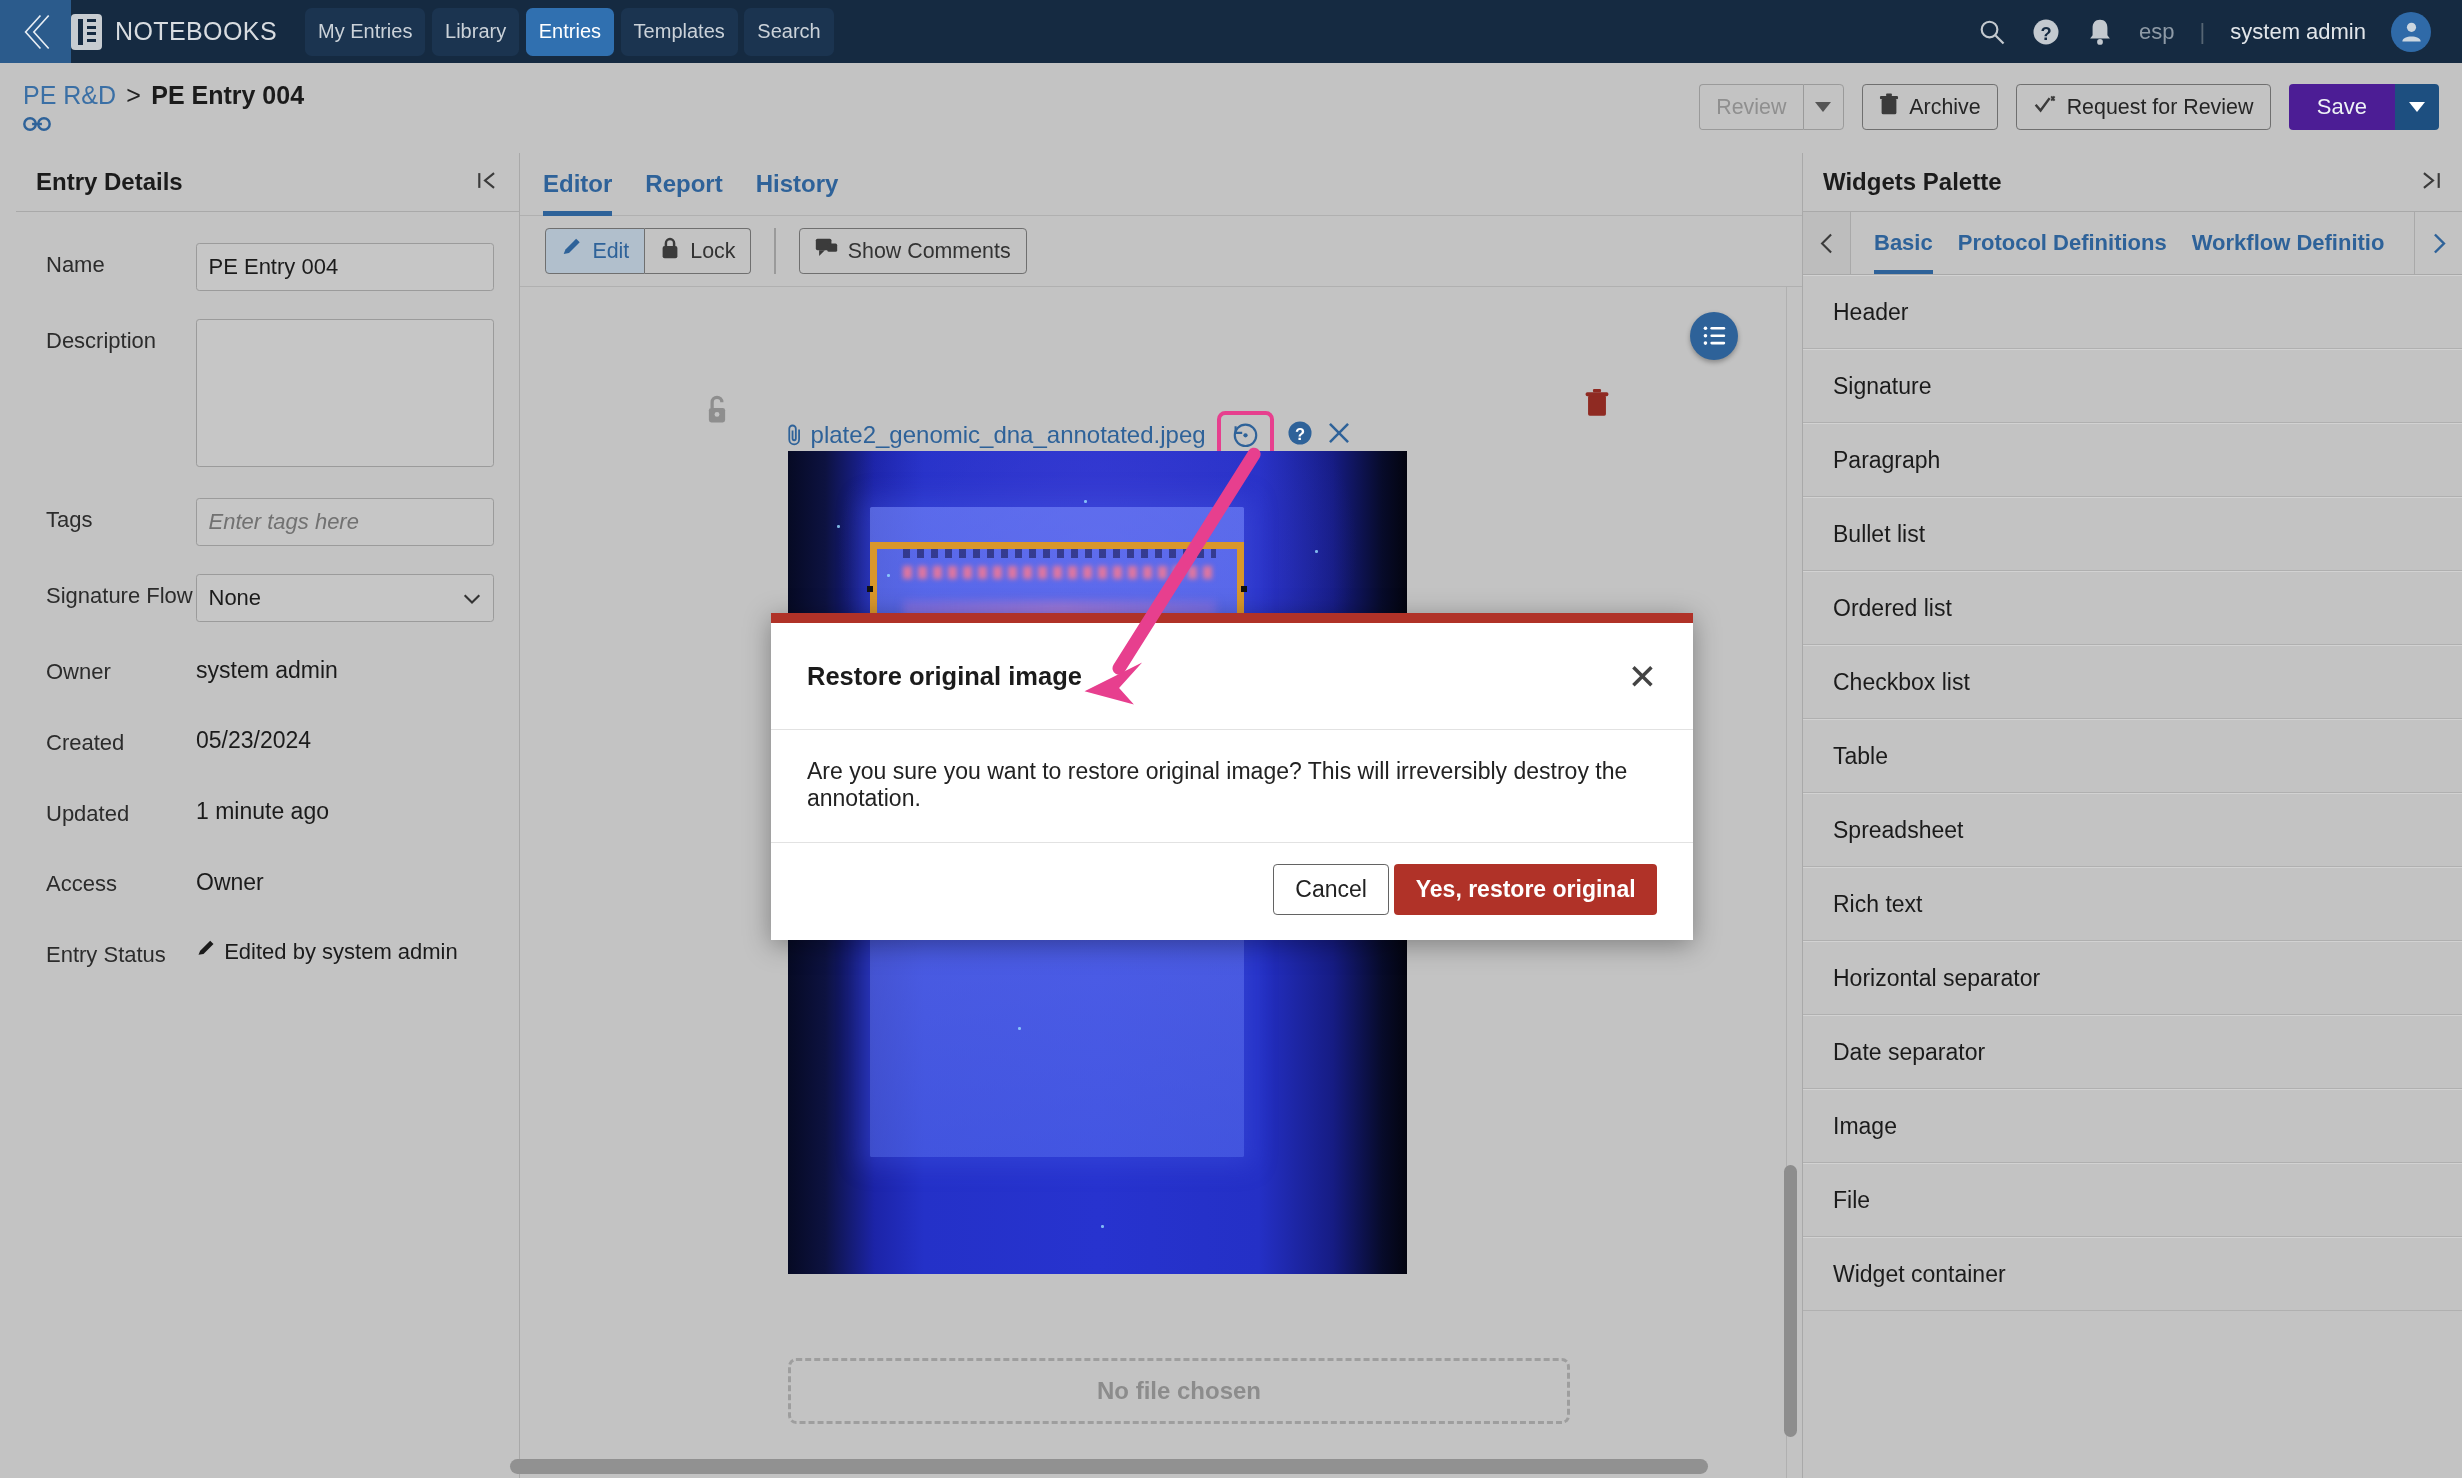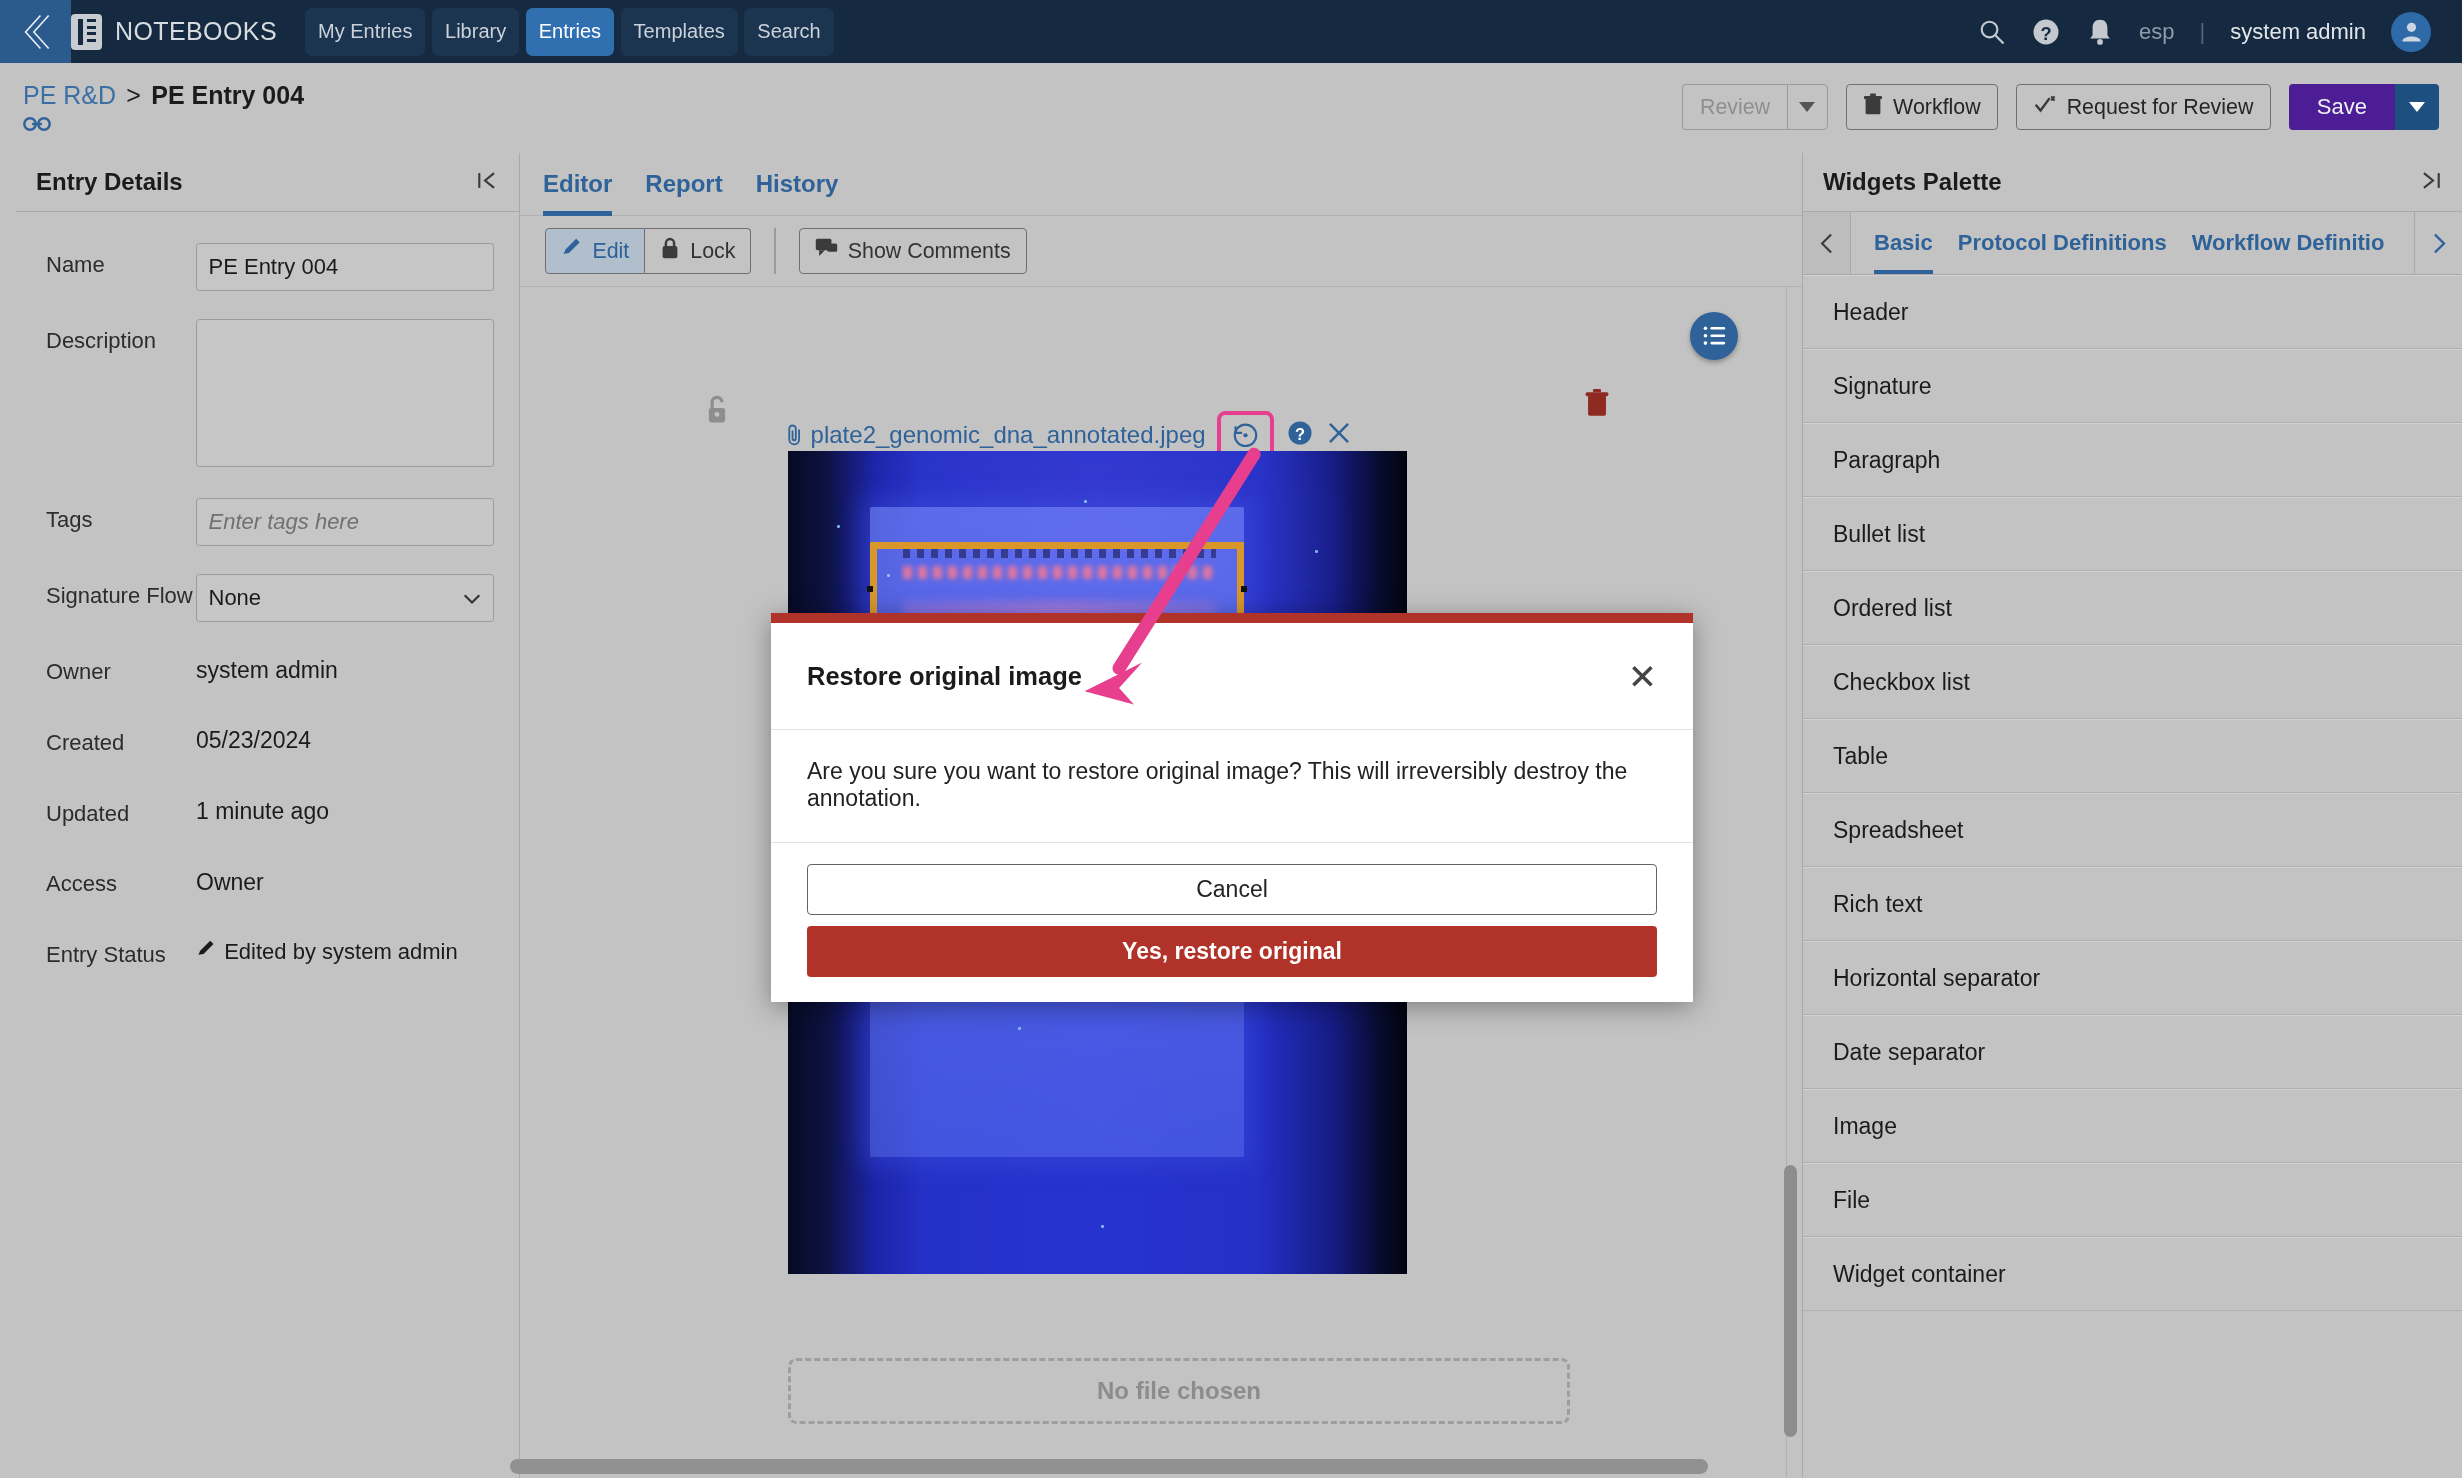--- a/index.html
+++ b/index.html
@@ -304,21 +304,21 @@
     border-bottom: 1.2px solid #e2e2e2;
     justify-content: space-between;
   }
   .modal-title { font-size: 25.5px; font-weight: bold; color: #1b1b1b; }
   .modal-x { margin-left: auto; font-size: 35px; color: #444; cursor: pointer; line-height: 1; }
   .modal-body {
     padding: 28px 36px 30px 36px; font-size: 23px; color: #222;
     border-bottom: 1.2px solid #e2e2e2;
   }
   .modal-foot {
-    padding: 21.4px 36px 25px 36px; display: flex; justify-content: flex-end; gap: 11px; flex-direction: column;
+    padding: 21.4px 36px 25px 36px; display: flex; justify-content: flex-end; gap: 5px;
   }
   .mbtn-cancel {
     height: 51px; padding: 0 21.4px; border: 1.3px solid #636363; border-radius: 4.1px;
     background: #ffffff; font-size: 23px; color: #222; cursor: pointer;
   }
   .mbtn-confirm {
     height: 51px; padding: 0 21.4px; border: none; border-radius: 4.1px;
     background: #b03228; color: #ffffff; font-size: 23px; font-weight: bold; cursor: pointer;
   }
 
@@ -400,21 +400,21 @@
       </div>
     </div>
     <div class="btn">
       <span>
         <svg width="20" height="23" viewBox="0 0 24 28">
             <rect x="3" y="7" width="18" height="19" rx="2" fill="#3b3b3b"></rect>
             <rect x="1" y="3.5" width="22" height="4" rx="1.5" fill="#3b3b3b"></rect>
             <rect x="8.5" y="0.5" width="7" height="3.5" rx="1" fill="#3b3b3b"></rect>
           </svg>
       </span>
-      <span>Workflow</span>
+      <span>Archive</span>
     </div>
     <div class="btn">
       <span>
         <svg width="23" height="21.4" viewBox="0 0 28 26">
             <polyline points="2,13 8,20 19,5" fill="none" stroke="#3b3b3b" stroke-width="3"></polyline>
             <line x1="21" y1="3" x2="25" y2="8" stroke="#3b3b3b" stroke-width="2.4"></line>
             <line x1="25" y1="3" x2="21" y2="8" stroke="#3b3b3b" stroke-width="2.4"></line>
           </svg>
       </span>
       <span>Request for Review</span>

